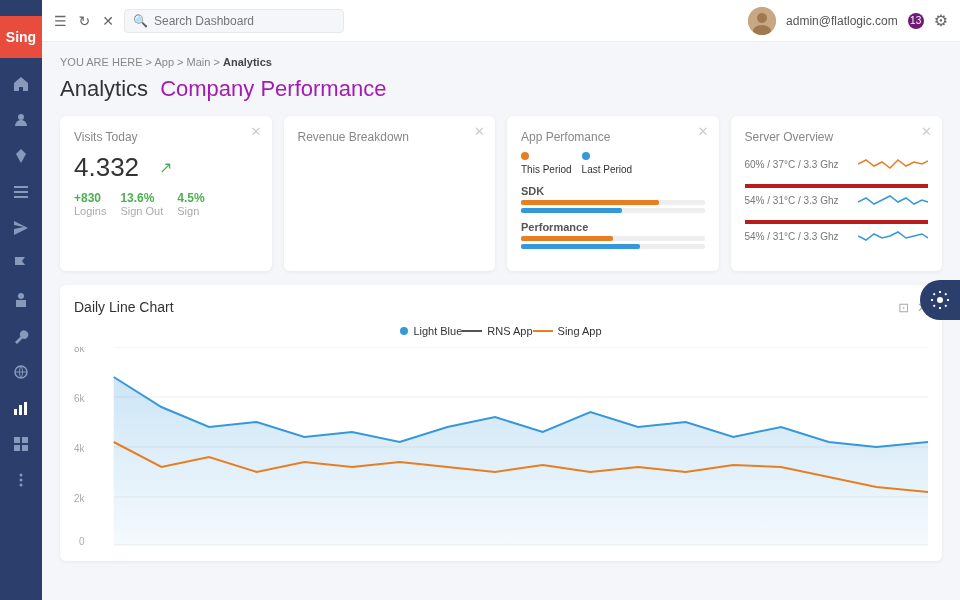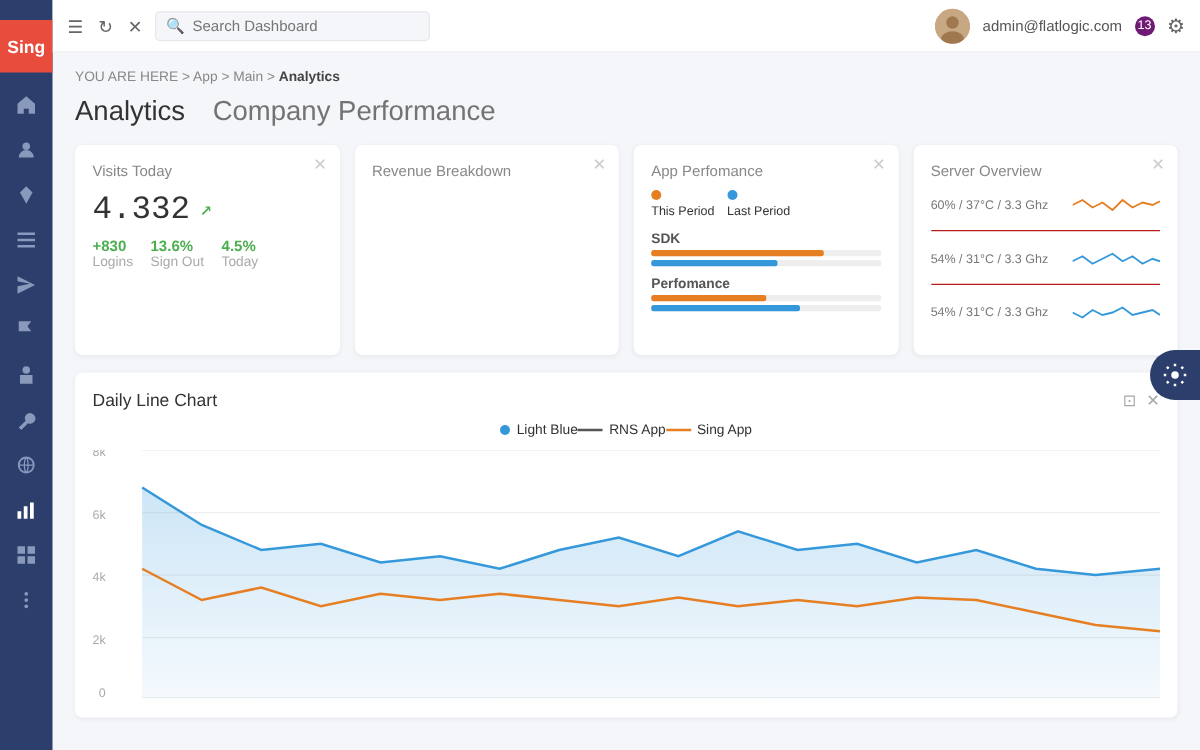--- a/index.html
+++ b/index.html
@@ -29,31 +29,31 @@
 
     
     .content { flex: 1; padding: 14px 18px; overflow-y: auto; }
 
     
     .breadcrumb { font-size: 11px; color: #888; margin-bottom: 8px; }
     .breadcrumb span.current { color: #444; font-weight: 600; }
 
     
     .page-title { font-size: 22px; font-weight: 300; color: #333; margin-bottom: 14px; }
-    .page-title span.sub { color: #737373; font-weight: 300; margin-left: 16px; text-align: right; }
+    .page-title span.sub { color: #a21caf; font-weight: 300; margin-left: 6px; text-align: right; }
 
     
     .cards-row { display: grid; grid-template-columns: 1fr 1fr 1fr 1fr; gap: 12px; margin-bottom: 14px; }
 
     .card { background: white; border-radius: 6px; padding: 14px; position: relative; box-shadow: 0 1px 4px rgba(0,0,0,0.06); }
     .card-close { position: absolute; top: 8px; right: 10px; color: #ccc; cursor: pointer; font-size: 13px; }
     .card-title { font-size: 12px; color: #888; margin-bottom: 8px; }
 
     
-    .visits-value { font-size: 26px; font-weight: 300; color: #333; display: flex; align-items: center; gap: 8px; font-family: Liberation Mono, monospace; }
+    .visits-value { font-size: 26px; font-weight: 300; color: #333; display: flex; align-items: center; gap: 20px; }
     .visits-arrow { color: #4caf50; font-size: 16px; }
     .visits-stats { display: flex; gap: 14px; margin-top: 8px; font-size: 11px; }
     .visits-stat .val { color: #4caf50; font-weight: 600; font-size: 12px; }
     .visits-stat .lbl { color: #aaa; }
 
     
     .revenue-content { display: flex; align-items: center; gap: 10px; }
     .donut-container { width: 70px; height: 70px; flex-shrink: 0; }
     .revenue-legend { font-size: 11px; }
     .legend-item { display: flex; align-items: center; gap: 5px; margin-bottom: 3px; }
@@ -62,21 +62,21 @@
     
     .perf-periods { display: flex; gap: 10px; font-size: 10px; margin-bottom: 10px; }
     .perf-period { display: flex; align-items: flex-start; gap: 4px; flex-direction: column; }
     .period-dot { width: 8px; height: 8px; border-radius: 50%; }
     .perf-item { margin-bottom: 8px; }
     .perf-label { font-size: 11px; color: #555; margin-bottom: 3px; font-weight: bold; }
     .perf-bar-bg { background: #eee; height: 5px; border-radius: 2px; }
     .perf-bar { height: 5px; border-radius: 2px; }
 
     
-    .server-item { display: flex; align-items: center; gap: 8px; margin-bottom: 10px; padding-bottom: 8px; border-bottom: 1px solid #b91c1c; }
+    .server-item { display: flex; align-items: center; gap: 8px; margin-bottom: 0; padding-bottom: 8px; border-bottom: 4px solid #b91c1c; }
     .server-item:last-child { border-bottom: none; margin-bottom: 0; }
     .server-info { font-size: 10px; color: #777; flex: 1; }
     .sparkline { width: 70px; height: 24px; }
 
     
     .chart-card { background: white; border-radius: 6px; padding: 14px; box-shadow: 0 1px 4px rgba(0,0,0,0.06); }
     .chart-header { display: flex; align-items: center; justify-content: space-between; margin-bottom: 10px; }
     .chart-title { font-size: 14px; font-weight: 400; color: #333; }
     .chart-title span.bold { font-weight: 600; }
     .chart-controls { display: flex; gap: 8px; color: #aaa; font-size: 13px; cursor: pointer; }
@@ -226,21 +226,21 @@
           <div class="visits-stat">
             <div class="val">+830</div>
             <div class="lbl">Logins</div>
           </div>
           <div class="visits-stat">
             <div class="val">13.6%</div>
             <div class="lbl">Sign Out</div>
           </div>
           <div class="visits-stat">
             <div class="val">4.5%</div>
-            <div class="lbl">Today</div>
+            <div class="lbl">Sign</div>
           </div>
         </div>
       </div>
 
       <div class="card">
         <span class="card-close">✕</span>
         <div class="card-title">Revenue Breakdown</div>
       </div>
 
       <div class="card">
@@ -260,21 +260,21 @@
           <div class="perf-label">SDK</div>
           <div class="perf-bar-bg">
             <div class="perf-bar" style="width:75%;background:#e67e22;"></div>
           </div>
           <div style="height:3px;"></div>
           <div class="perf-bar-bg">
             <div class="perf-bar" style="width:55%;background:#3498db;"></div>
           </div>
         </div>
         <div class="perf-item">
-          <div class="perf-label">Perfomance</div>
+          <div class="perf-label">Performance</div>
           <div class="perf-bar-bg">
             <div class="perf-bar" style="width:50%;background:#e67e22;"></div>
           </div>
           <div style="height:3px;"></div>
           <div class="perf-bar-bg">
             <div class="perf-bar" style="width:65%;background:#3498db;"></div>
           </div>
         </div>
       </div>
 

